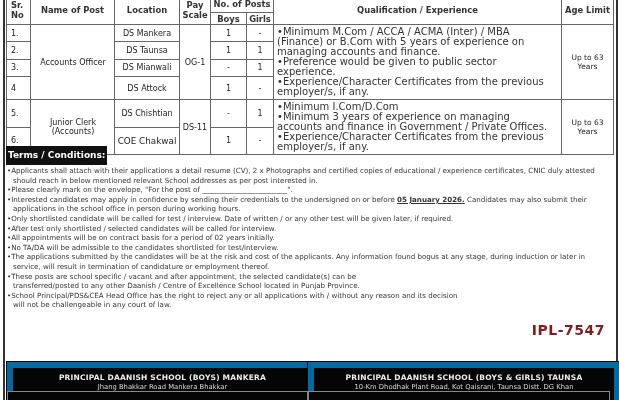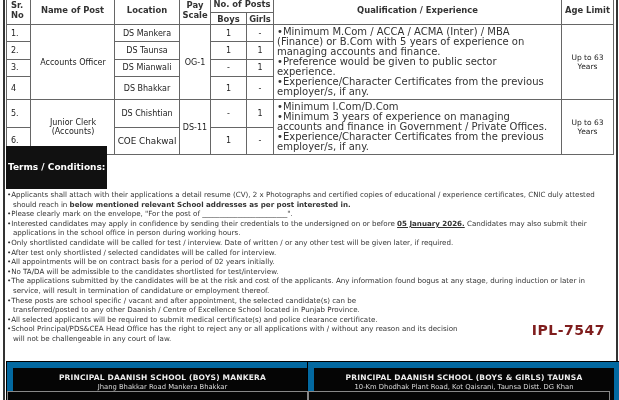--- a/index.html
+++ b/index.html
@@ -6,24 +6,24 @@
   body { width:619px; height:400px; overflow:hidden; position:relative; font-family:"DejaVu Sans", sans-serif; color:#222; }
   .frame { position:absolute; left:3px; top:-6px; width:611px; height:420px; border-left:2px solid #333; border-right:2px solid #333; }
   .tbl { position:absolute; left:6px; top:-6px; border-collapse:collapse; font-size:8px; }
   .tbl td, .tbl th { border:1px solid #666; padding:0 2px; text-align:center; vertical-align:middle; }
   .tbl th { font-weight:bold; font-size:8.4px; color:#333; }
   .tbl .q { text-align:left; font-size:10px; line-height:10px; padding:2px 3px; color:#333; }
   .tbl .q div::before { content:"\2022 "; }
   .tbl .sr { text-align:left; padding-left:4px; }
   .tbl .name { text-align:center; padding-left:3px; }
   .terms { position:absolute; left:6px; top:146px; width:605px; font-size:7.1px; line-height:9.6px; color:#333; }
-  .terms-title { display:inline-block; background:#111; color:#fff; font-weight:bold; font-size:9px; padding:16px 2px; line-height:11px; margin-bottom:1px; }
+  .terms-title { display:inline-block; background:#111; color:#fff; font-weight:bold; font-size:9px; padding:4px 2px; line-height:11px; margin-bottom:1px; }
   .terms .b { padding-left:7px; text-indent:-6px; }
   .terms .b::before { content:"\2022 "; }
-  .strong { font-weight:bold; }
+  .strong { font-weight:normal; }
   .ul { font-weight:bold; text-decoration:underline; }
   .ipl { position:absolute; right:14px; top:322px; font-size:14px; font-weight:bold; color:#7f1d1d; letter-spacing:0.5px; }
   .box { position:absolute; top:362px; height:46px; background:#050505; color:#eee; text-align:center; border:6px solid #0369a1; outline:1px solid #000; }
   .box .t { font-weight:bold; font-size:7.5px; margin-top:5px; letter-spacing:0.2px; }
   .box .a, .box .p { font-size:6.8px; line-height:10px; color:#ddd; }
   .box2 { position:absolute; top:391px; height:12px; background:#050505; border:1px solid #888; }
 </style>
 </head>
 <body>
 
@@ -76,21 +76,21 @@
     <td>1</td>
   </tr>
   <tr style="height:16px">
     <td class="sr">3.</td>
     <td>DS Mianwali</td>
     <td>-</td>
     <td>1</td>
   </tr>
   <tr style="height:21px">
     <td class="sr">4</td>
-    <td>DS Bhakkar</td>
+    <td>DS Attock</td>
     <td>1</td>
     <td>-</td>
   </tr>
 
   <tr style="height:25px">
     <td class="sr">5.</td>
     <td rowspan="2" class="name">Junior Clerk (Accounts)</td>
     <td>DS Chishtian</td>
     <td rowspan="2">DS-11</td>
     <td>-</td>
@@ -115,21 +115,20 @@
   <div class="terms-title">Terms / Conditions:</div>
   <div class="b"><span>Applicants shall attach with their applications a detail resume (CV), 2 x Photographs and certified copies of educational / experience certificates, CNIC duly attested should reach in </span><span class="strong">below mentioned relevant School addresses as per post interested in.</span></div>
   <div class="b">Please clearly mark on the envelope, "For the post of ________________________".</div>
   <div class="b"><span>Interested candidates may apply in confidence by sending their credentials to the undersigned on or before </span><span class="ul">05 January 2026.</span><span> Candidates may also submit their applications in the school office in person during working hours.</span></div>
   <div class="b">Only shortlisted candidate will be called for test / interview. Date of written / or any other test will be given later, if required.</div>
   <div class="b">After test only shortlisted / selected candidates will be called for interview.</div>
   <div class="b">All appointments will be on contract basis for a period of 02 years initially.</div>
   <div class="b">No TA/DA will be admissible to the candidates shortlisted for test/interview.</div>
   <div class="b">The applications submitted by the candidates will be at the risk and cost of the applicants. Any information found bogus at any stage, during induction or later in service, will result in termination of candidature or employment thereof.</div>
   <div class="b" style="padding-right:200px;">These posts are school specific / vacant and after appointment, the selected candidate(s) can be transferred/posted to any other Daanish / Centre of Excellence School located in Punjab Province.</div>
-  <div class="b">All selected applicants will be required to submit medical certificate(s) and police clearance certificate.</div>
   <div class="b" style="padding-right:150px;">School Principal/PDS&amp;CEA Head Office has the right to reject any or all applications with / without any reason and its decision will not be challengeable in any court of law.</div>
 </div>
 
 <div class="ipl">IPL-7547</div>
 
 <div class="box" style="left:7px; width:299px;">
   <div class="t">PRINCIPAL DAANISH SCHOOL (BOYS) MANKERA</div>
   <div class="a">Jhang Bhakkar Road Mankera Bhakkar</div>
   <div class="p">Ph. 0333-7676000</div>
 </div>

